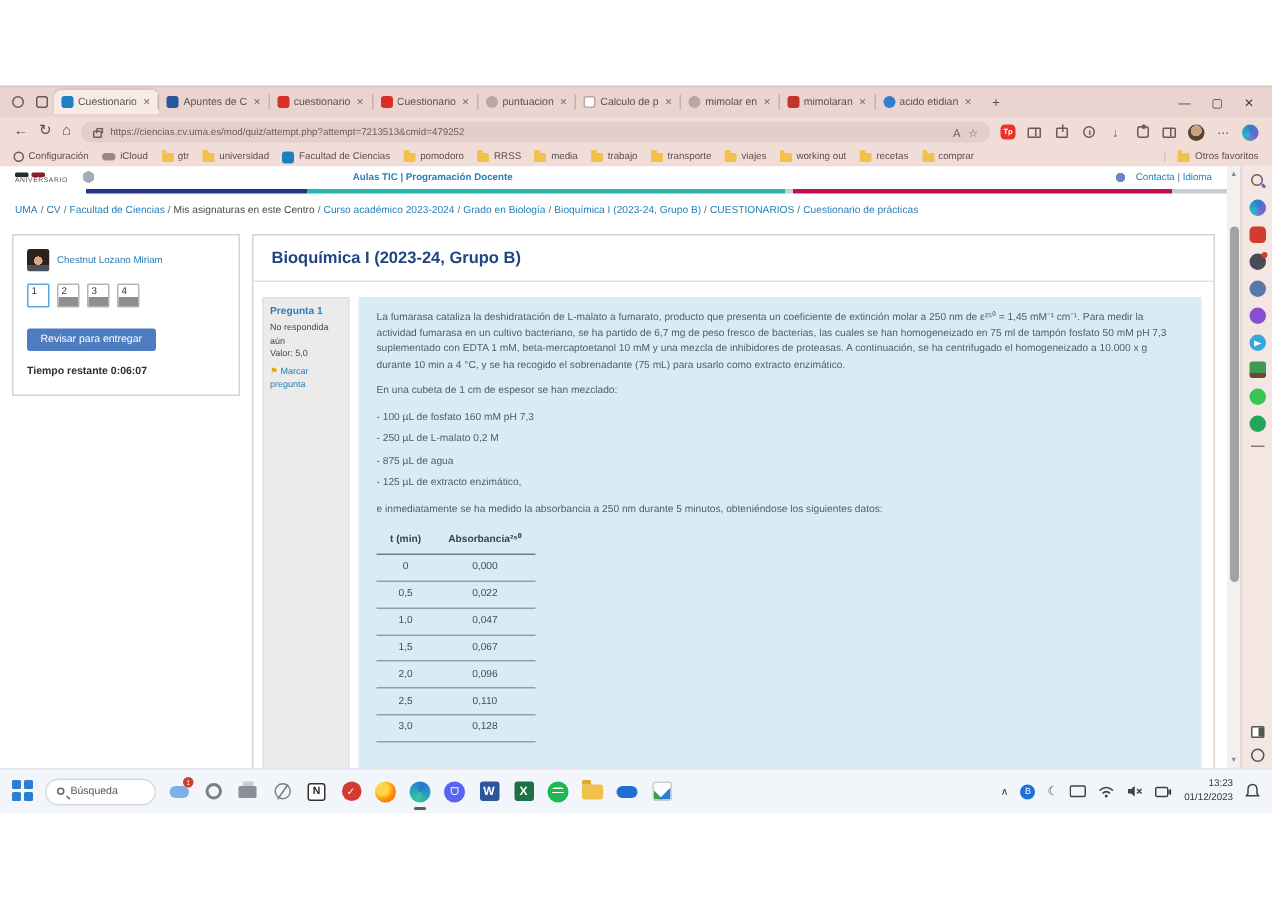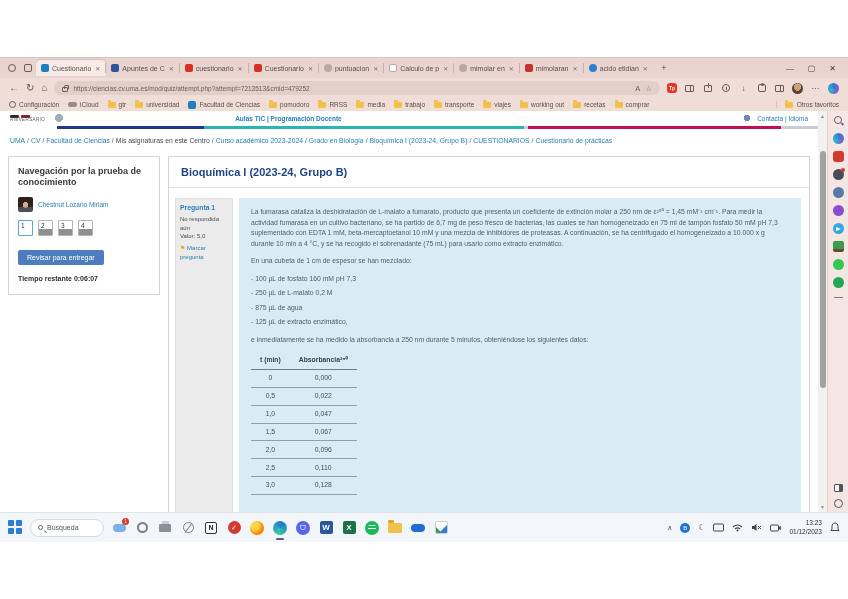--- a/index.html
+++ b/index.html
@@ -380,21 +380,20 @@
 
             <div class="stripe"></div>
 
             <div class="breadcrumb">
               <span class="bc-item">UMA</span><span class="bc-sep">/</span><span class="bc-item">CV</span><span class="bc-sep">/</span><span class="bc-item">Facultad de Ciencias</span><span class="bc-sep">/</span><span class="bc-item current-dark">Mis asignaturas en este Centro</span><span class="bc-sep">/</span><span class="bc-item">Curso académico 2023-2024</span><span class="bc-sep">/</span><span class="bc-item">Grado en Biología</span><span class="bc-sep">/</span><span class="bc-item">Bioquímica I (2023-24, Grupo B)</span><span class="bc-sep">/</span><span class="bc-item">CUESTIONARIOS</span><span class="bc-sep">/</span><span class="bc-item">Cuestionario de prácticas</span>
             </div>
 
             <div class="cards">
 
               <aside class="quiz-nav">
-                <div class="qn-title">Navegación por la prueba de conocimiento</div>
                 <div class="qn-user">
                   <span class="qn-avatar"></span>
                   <span class="qn-name">Chestnut Lozano Miriam</span>
                 </div>
                 <div class="qn-buttons">
                   <span class="qbtn current">1</span>
                   <span class="qbtn">2</span>
                   <span class="qbtn">3</span>
                   <span class="qbtn">4</span>
                 </div>

